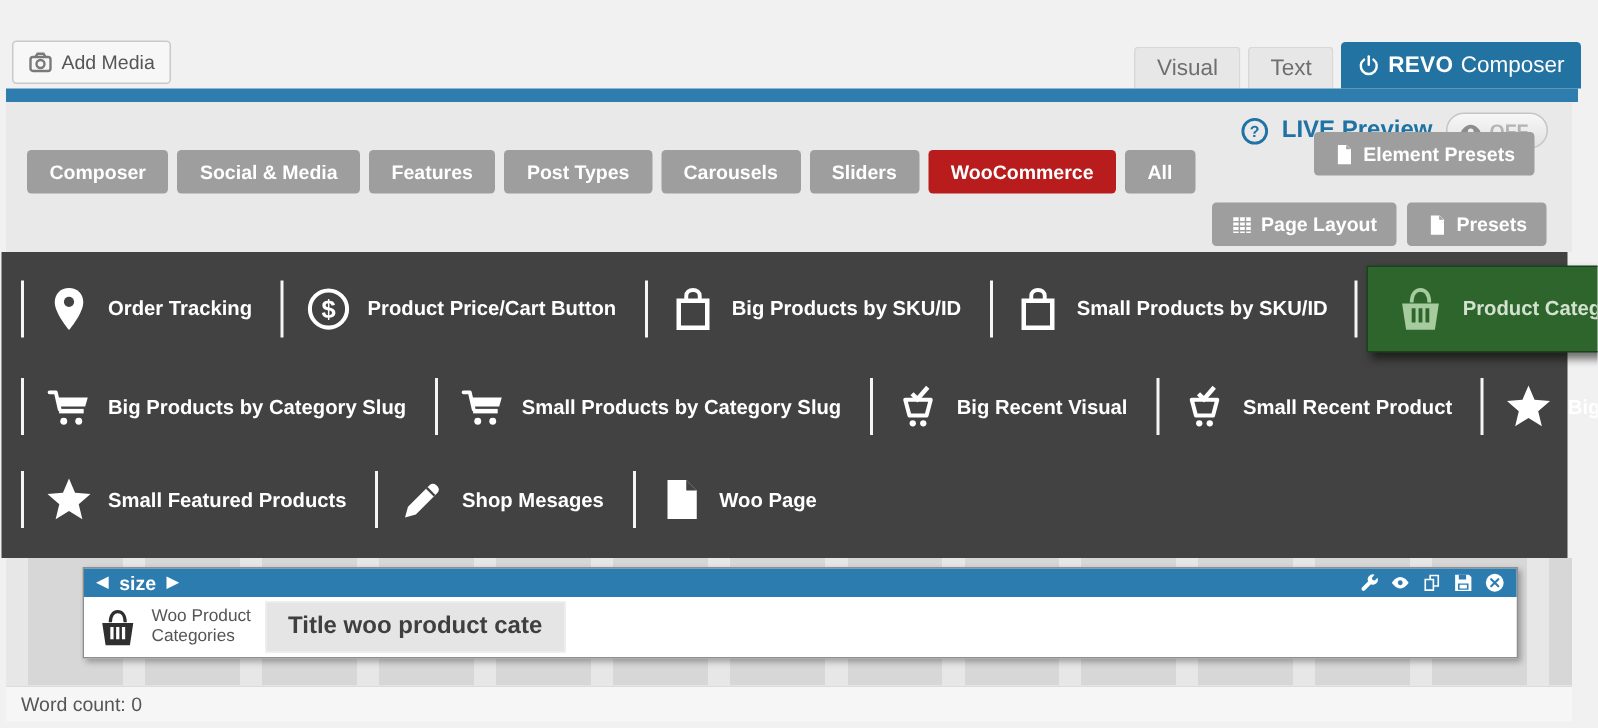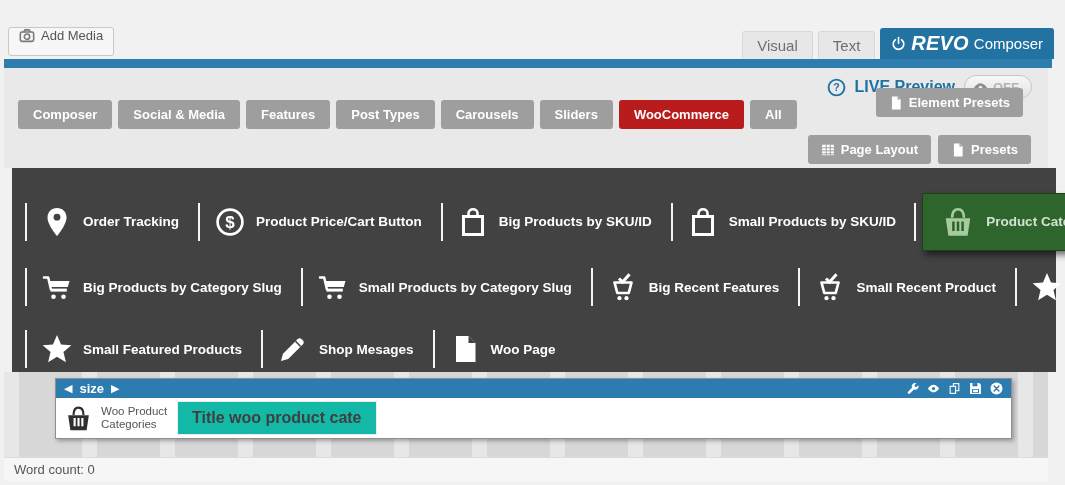--- a/index.html
+++ b/index.html
@@ -6,41 +6,41 @@
   html,body { width:1065px; height:485px; }
   body {
     font-family:"Liberation Sans","DejaVu Sans",sans-serif;
     background:#f1f1f1; position:relative; overflow:hidden;
   }
   svg { display:block; }
 
   
   .add-media {
     position:absolute; left:8px; top:27px; height:29px;
-    display:inline-flex; gap:6px; padding:0 10px;
+    display:inline-flex; align-items:center; gap:6px; padding:0 10px;
     background:#f7f7f7; border:1px solid #c9c9c9; border-radius:3px;
     color:#555; font-size:13px; cursor:pointer;
   }
   .add-media .ic { width:16px; height:16px; color:#7a7a7a; }
 
   .editor-tabs {
     position:absolute; right:11px; top:27px; height:32px;
     display:flex; align-items:flex-end; gap:5px;
   }
   .ed-tab {
     height:28px; padding:0 14px; display:flex; align-items:center;
     background:#e7e7e7; border:1px solid #d8d8d8; border-bottom:none;
     border-radius:3px 3px 0 0; color:#6f6f6f; font-size:15px; cursor:pointer;
   }
   .revo-btn {
     height:31px; padding:0 11px; display:flex; align-items:center; gap:5px;
     background:#2272a2; border-radius:3px 3px 0 0; color:#fff; cursor:pointer;
   }
   .revo-btn .ic { width:15px; height:15px; color:#fff; }
-  .revo-b { font-weight:bold; font-size:20px; letter-spacing:.2px;font-style:italic; }
+  .revo-b { font-weight:bold; font-size:15px; letter-spacing:.2px; }
   .revo-l { font-weight:300; font-size:15px; }
 
   .blue-bar { position:absolute; left:4px; top:59px; width:1048px; height:9px; background:#2e7dae; }
 
   
   .panel { position:absolute; left:4px; top:68px; width:1044px; height:100px; background:#e9e9e9; }
 
   .preview-row { position:absolute; right:16px; top:7px; display:flex; align-items:center; gap:9px; }
   .q-ic { width:19px; height:19px; color:#1f72a4; cursor:pointer; }
   .lp-label { color:#1f72a4; font-weight:bold; font-size:16px; }
@@ -62,21 +62,21 @@
   .gray-btn {
     display:inline-flex; align-items:center; gap:6px;
     border:none; background:#9e9e9e; color:#fff; font-weight:bold; font-size:13px;
     font-family:inherit; padding:7px 13px; border-radius:3px; cursor:pointer; white-space:nowrap;
   }
   .gray-btn .ic { width:14px; height:14px; color:#fff; --hole:#9e9e9e; }
   .el-presets-btn { position:absolute; right:25px; top:20px; }
   .layout-row { position:absolute; right:17px; top:67px; display:flex; gap:7px; }
 
   
-  .dark-panel { position:absolute; left:12px; top:168px; width:1044px; height:204px; background:#424242; padding-top:20px; }
+  .dark-panel { position:absolute; left:1px; top:168px; width:1044px; height:204px; background:#424242; padding-top:4px; }
   .el-row { display:flex; align-items:center; padding-left:13px; }
   .el-row.r1 { height:67px; } .el-row.r2 { height:64px; } .el-row.r3 { height:60px; }
   .el-item {
     position:relative; display:flex; align-items:center; gap:11px;
     padding:0 19px 0 17px; height:100%; color:#fff; cursor:pointer;
   }
   .el-item::before {
     content:""; position:absolute; left:0; top:50%; transform:translateY(-50%);
     width:2px; height:38px; background:#f5f5f5;
   }
@@ -110,21 +110,21 @@
   .size-nav { display:flex; align-items:center; gap:7px; color:#fff; }
   .size-arrow { font-size:11px; line-height:1; cursor:pointer; }
   .size-label { font-size:13px; font-weight:bold; }
   .hdr-icons { display:flex; align-items:center; gap:8px; }
   .hdr-icons .ic { width:13px; height:13px; color:#fff; --hole:#2d7cb0; cursor:pointer; }
   .widget-body { height:40px; display:flex; align-items:center; padding:0 6px; background:#fff; }
   .wb-icon { width:27px; height:26px; color:#2f2f2f; margin:0 3px; }
   .wb-type { font-size:11.5px; color:#555; line-height:1.15; margin:0 8px 0 6px; width:68px; }
   .wb-title {
     font-size:16px; font-weight:bold; color:#3f3f3f;
-    padding:7px 14px; background:#14b8a6; border:1px solid #ececec;
+    padding:7px 14px; background:#e5e5e5; border:1px solid #ececec;
   }
 
   
   .status-bar {
     position:absolute; left:4px; top:457px; width:1044px; height:24px;
     background:#f6f6f6; border-top:1px solid #dcdcdc;
     display:flex; align-items:center; padding-left:10px;
     color:#555; font-size:13px;
   }
 </style>
@@ -302,21 +302,21 @@
       </div>
       <div class="el-item">
         <span class="el-icon">
           <svg viewBox="0 0 30 30">
             <path d="M6.5 10.5l2.8 10.5h11.4l2.8-10.5z" fill="none" stroke="currentColor" stroke-width="2.7" stroke-linejoin="round"></path>
             <path d="M11 6.5l3.6 3.6L21.5 2.2" fill="none" stroke="currentColor" stroke-width="3"></path>
             <circle cx="11.5" cy="26.2" r="2.1" fill="currentColor"></circle>
             <circle cx="18.5" cy="26.2" r="2.1" fill="currentColor"></circle>
           </svg>
         </span>
-        <span class="el-label">Big Recent Features</span>
+        <span class="el-label">Big Recent Visual</span>
       </div>
       <div class="el-item">
         <span class="el-icon">
           <svg viewBox="0 0 30 30">
             <path d="M6.5 10.5l2.8 10.5h11.4l2.8-10.5z" fill="none" stroke="currentColor" stroke-width="2.7" stroke-linejoin="round"></path>
             <path d="M11 6.5l3.6 3.6L21.5 2.2" fill="none" stroke="currentColor" stroke-width="3"></path>
             <circle cx="11.5" cy="26.2" r="2.1" fill="currentColor"></circle>
             <circle cx="18.5" cy="26.2" r="2.1" fill="currentColor"></circle>
           </svg>
         </span>

